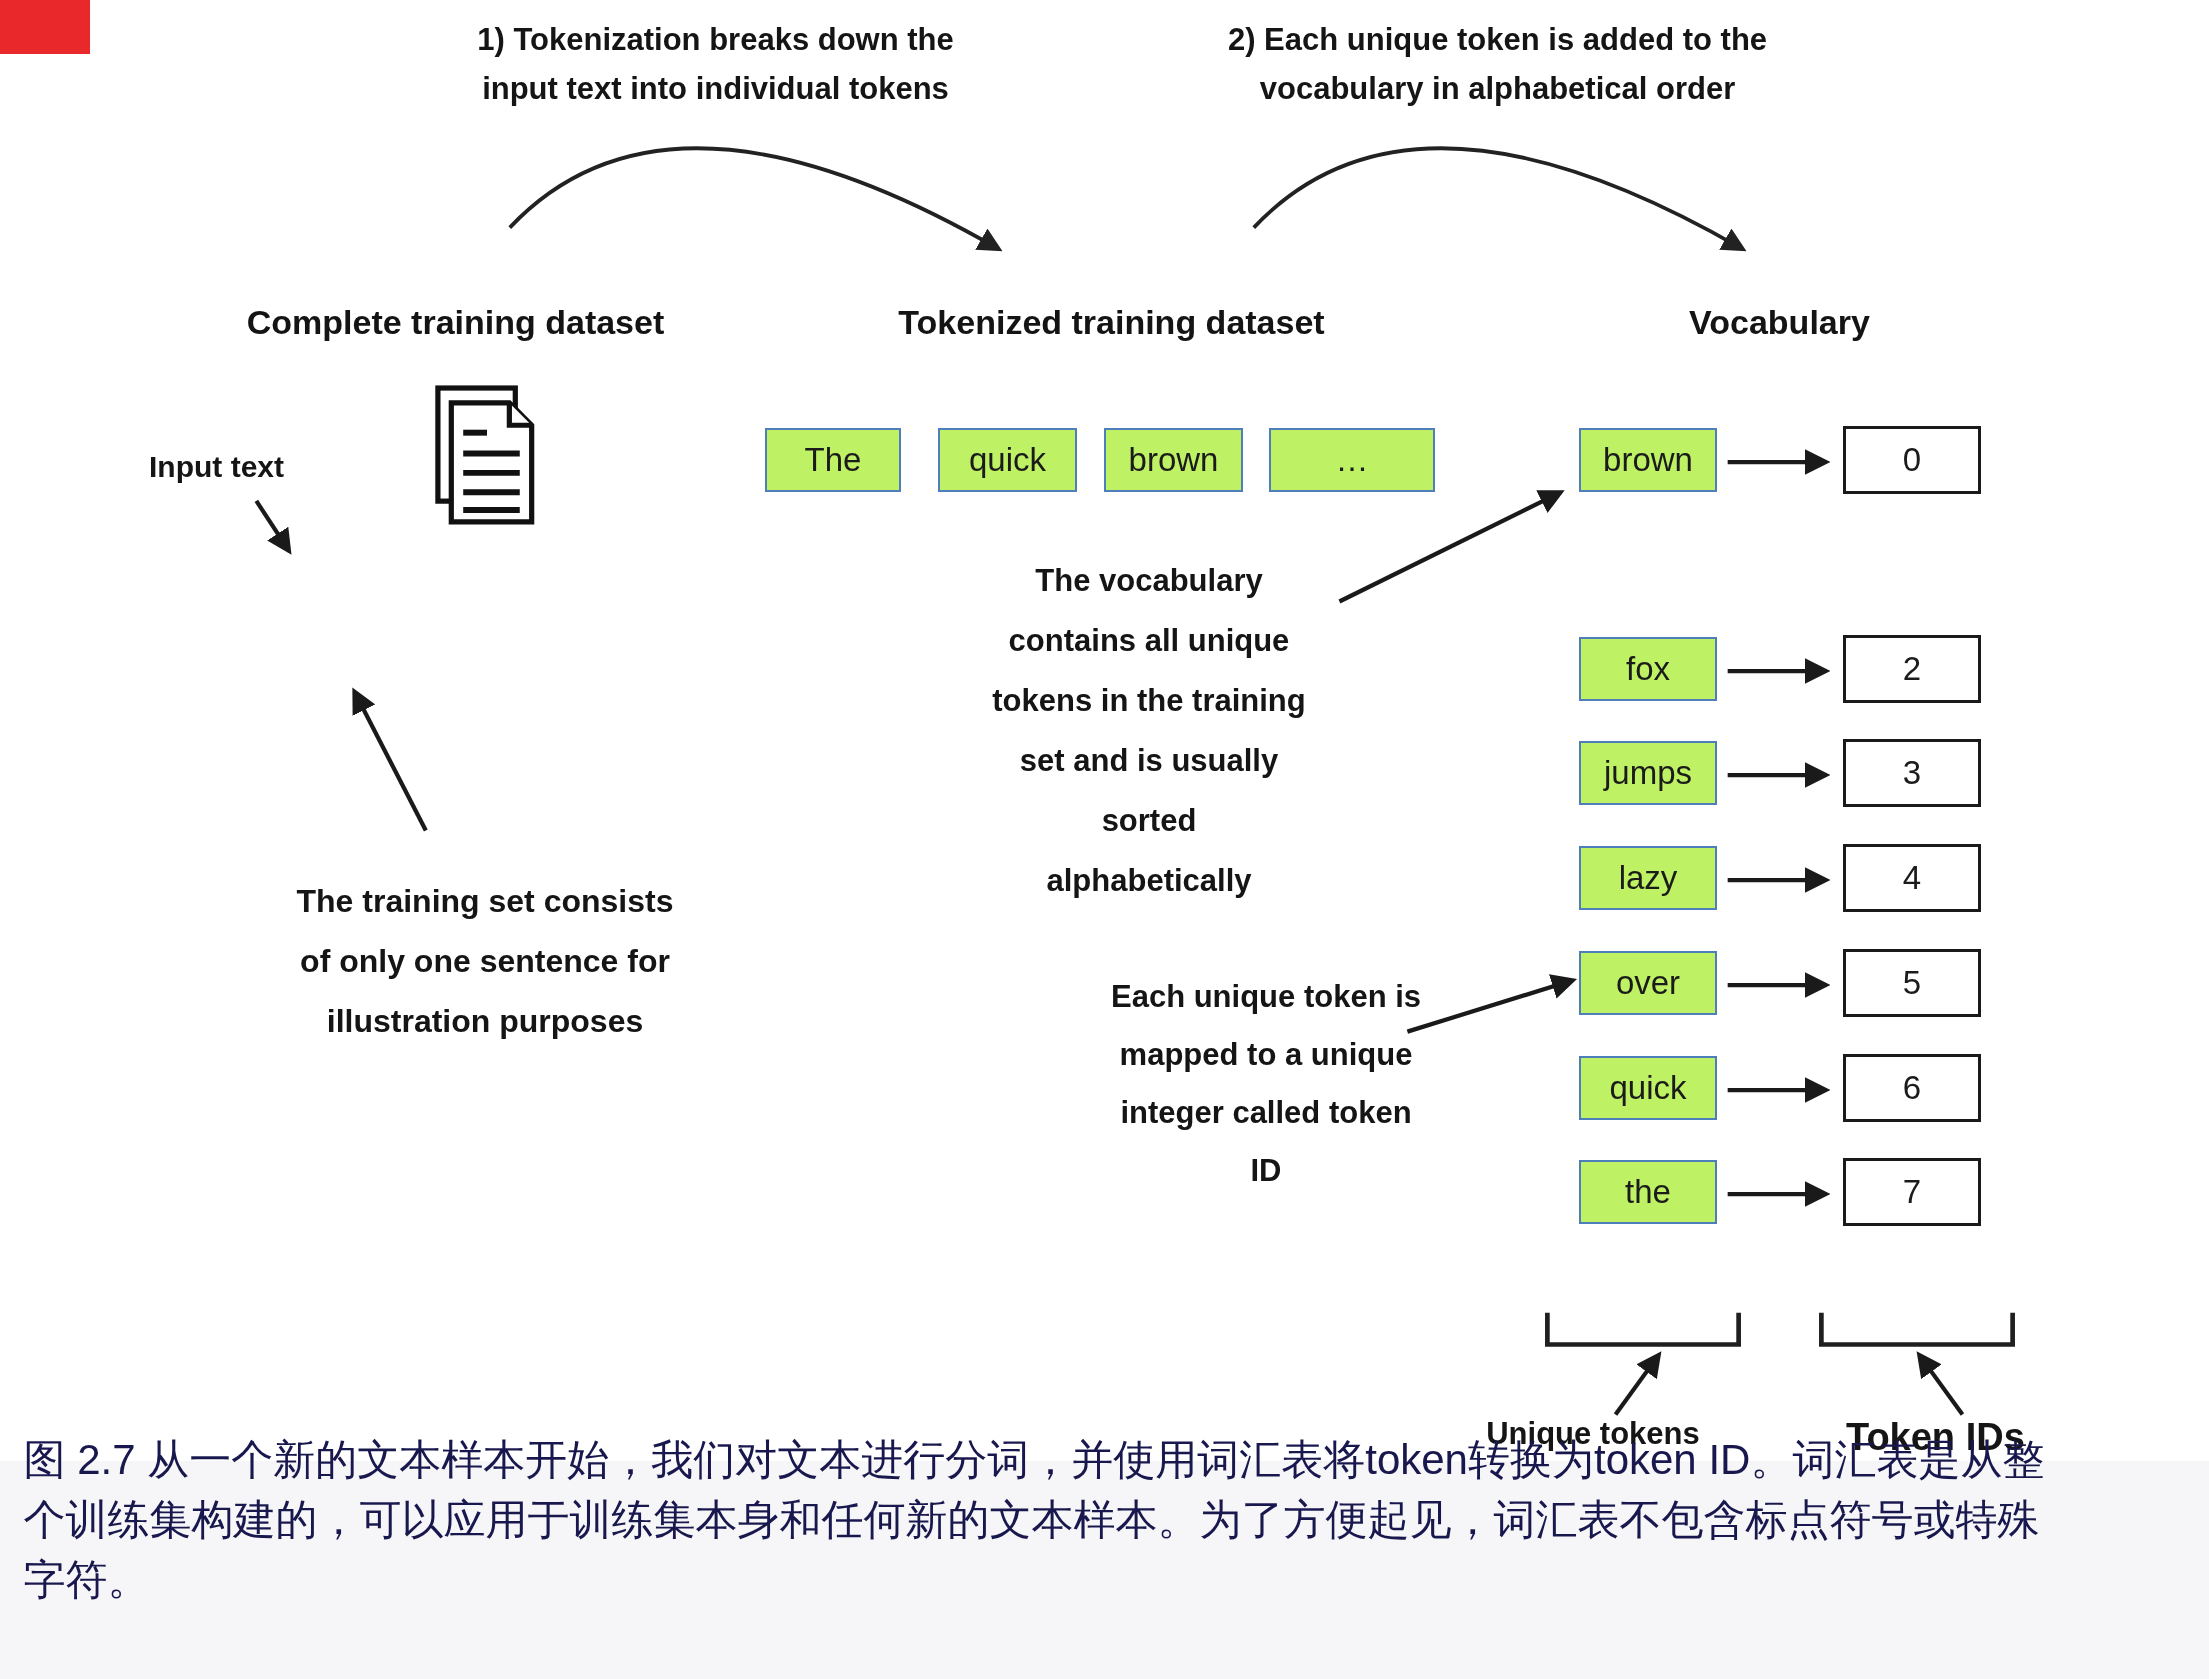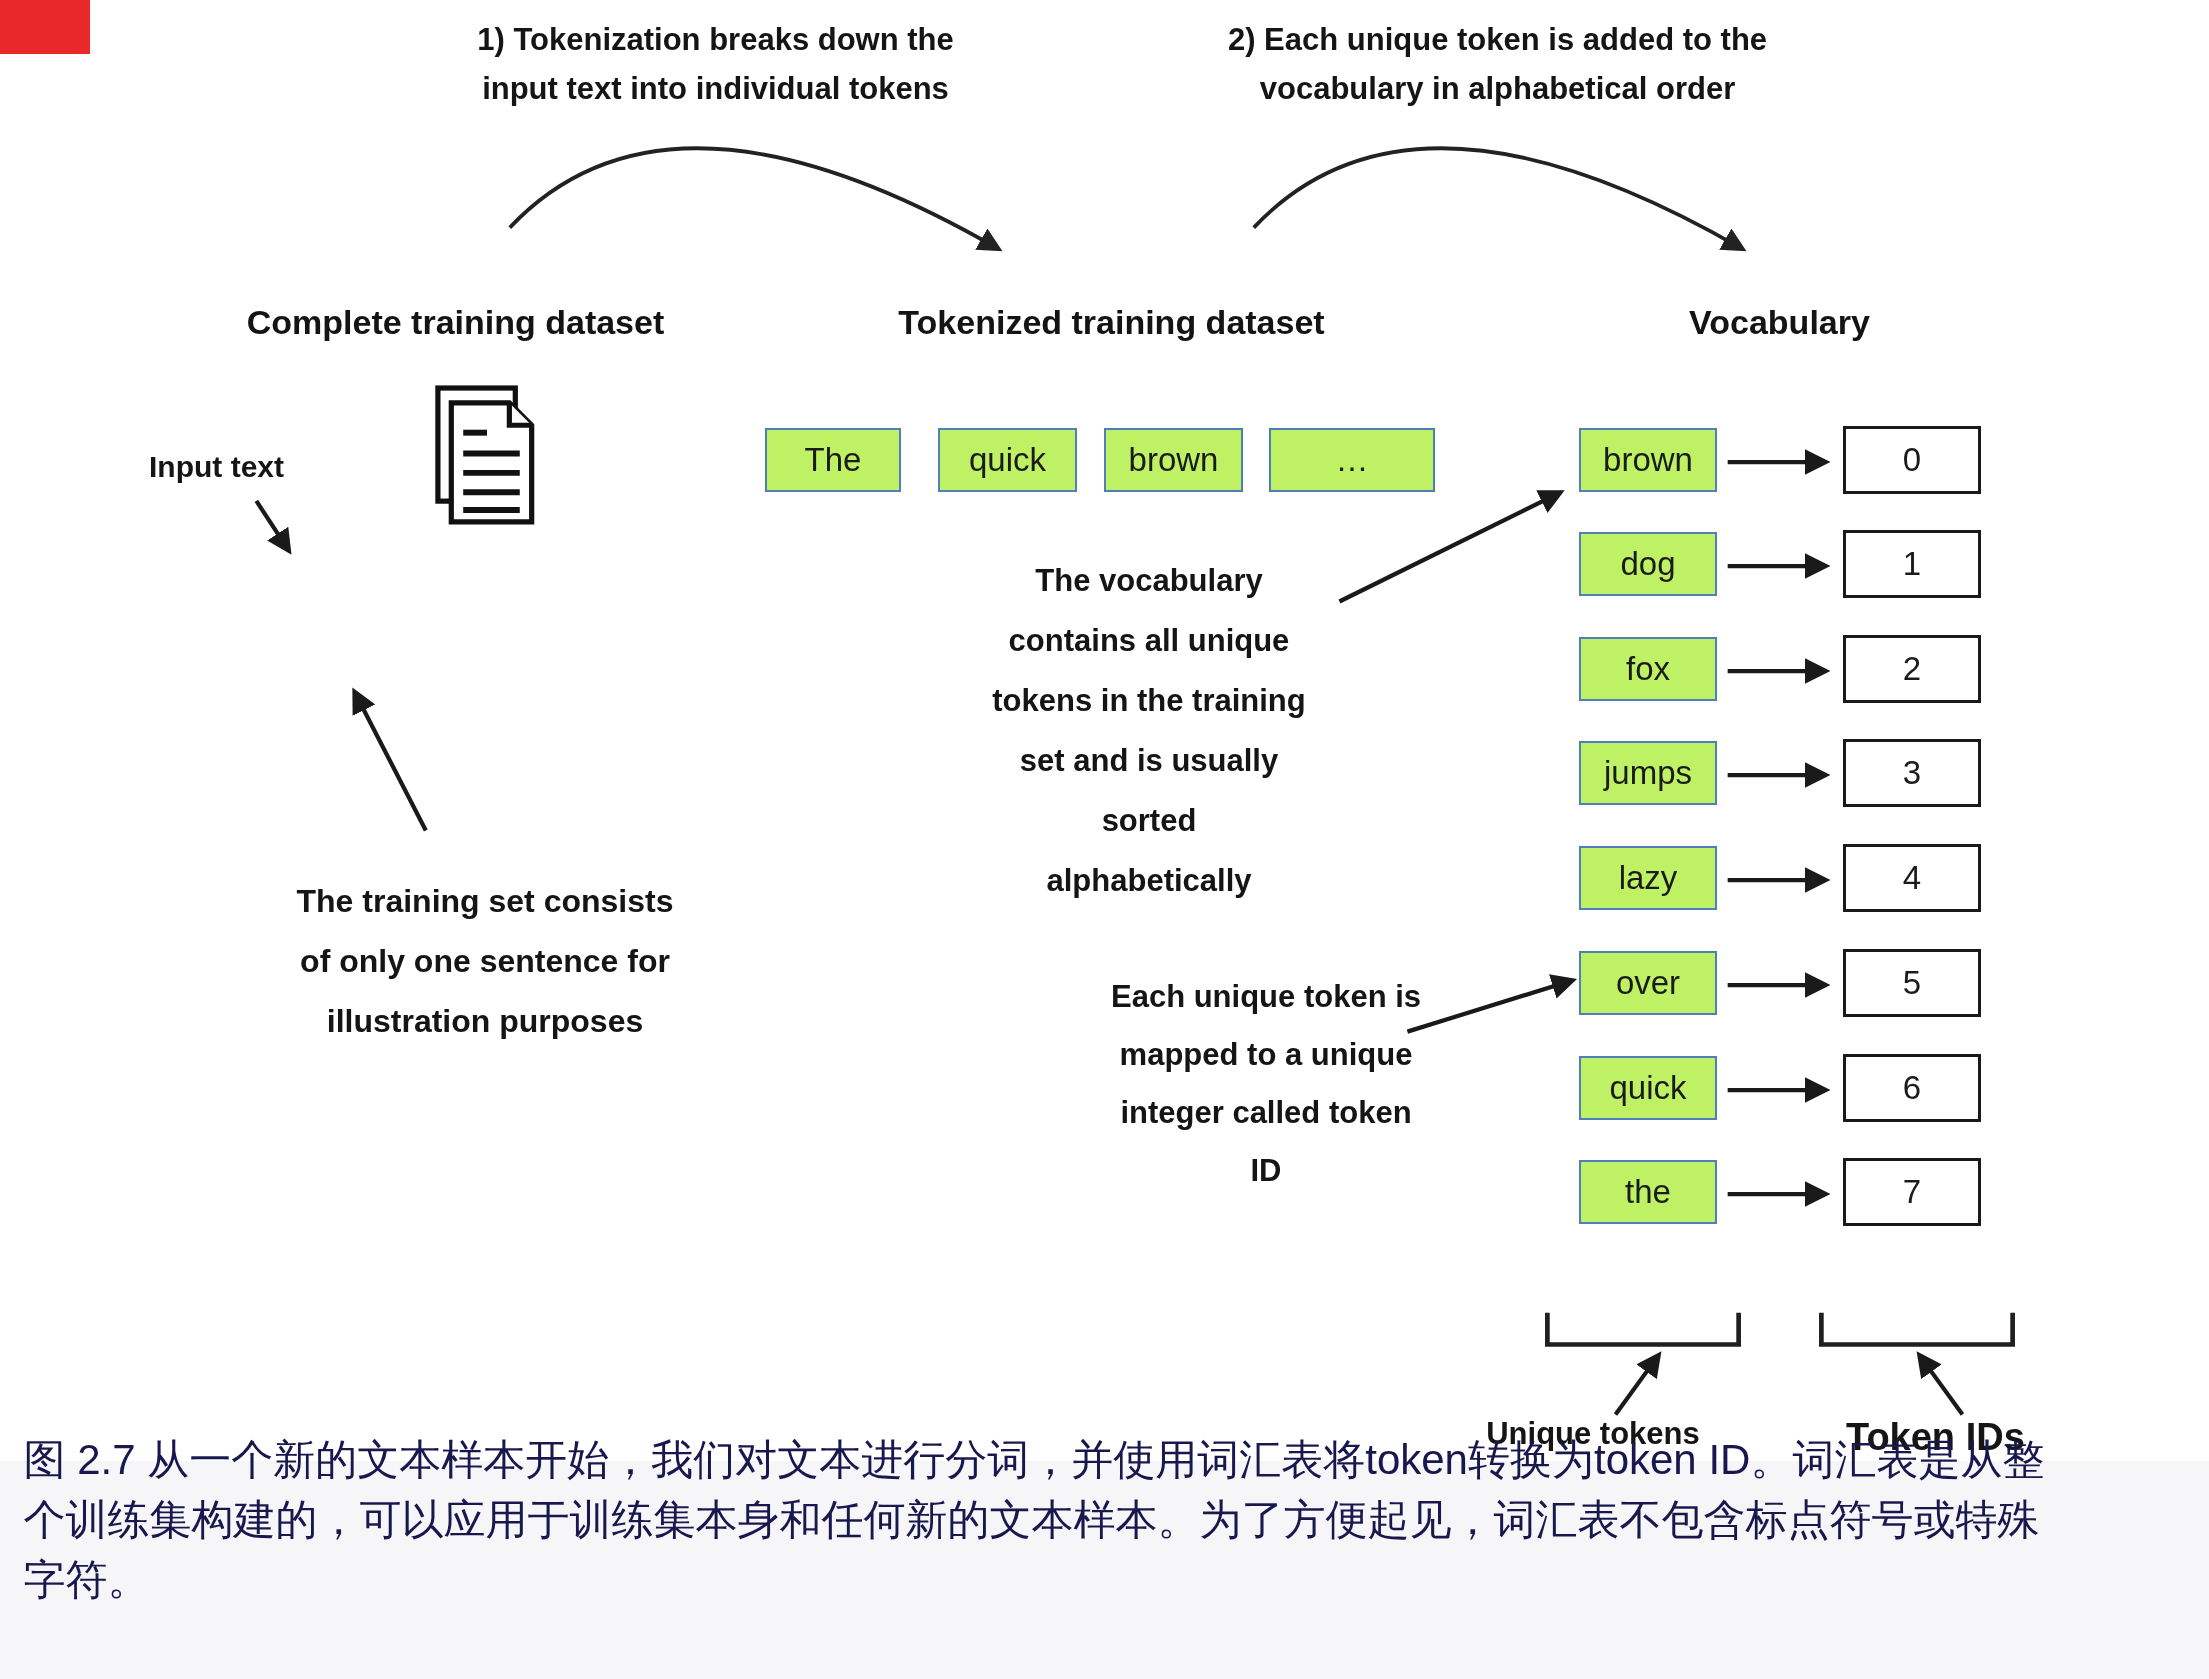--- a/index.html
+++ b/index.html
@@ -137,32 +137,20 @@
     <svg width="119" height="72" viewBox="0 0 126 76">
         <defs>
           <marker id="r0" viewBox="0 0 10 10" refX="7.5" refY="5" markerWidth="6" markerHeight="6" orient="auto">
             <path d="M0,0 L10,5 L0,10 z" fill="#1a1a1a"></path>
           </marker>
         </defs>
         <line class="arrow-line" x1="6" y1="38" x2="108" y2="38" marker-end="url(#r0)"></line>
       </svg>
     <div class="id-box">0</div>
   </div>
-  <div class="vocab-row" style="top:530px;">
-    <div class="token-box">dog</div>
-    <svg width="119" height="72" viewBox="0 0 126 76">
-        <defs>
-          <marker id="r1" viewBox="0 0 10 10" refX="7.5" refY="5" markerWidth="6" markerHeight="6" orient="auto">
-            <path d="M0,0 L10,5 L0,10 z" fill="#1a1a1a"></path>
-          </marker>
-        </defs>
-        <line class="arrow-line" x1="6" y1="38" x2="108" y2="38" marker-end="url(#r1)"></line>
-      </svg>
-    <div class="id-box">1</div>
-  </div>
   <div class="vocab-row" style="top:635px;">
     <div class="token-box">fox</div>
     <svg width="119" height="72" viewBox="0 0 126 76">
         <defs>
           <marker id="r2" viewBox="0 0 10 10" refX="7.5" refY="5" markerWidth="6" markerHeight="6" orient="auto">
             <path d="M0,0 L10,5 L0,10 z" fill="#1a1a1a"></path>
           </marker>
         </defs>
         <line class="arrow-line" x1="6" y1="38" x2="108" y2="38" marker-end="url(#r2)"></line>
       </svg>

